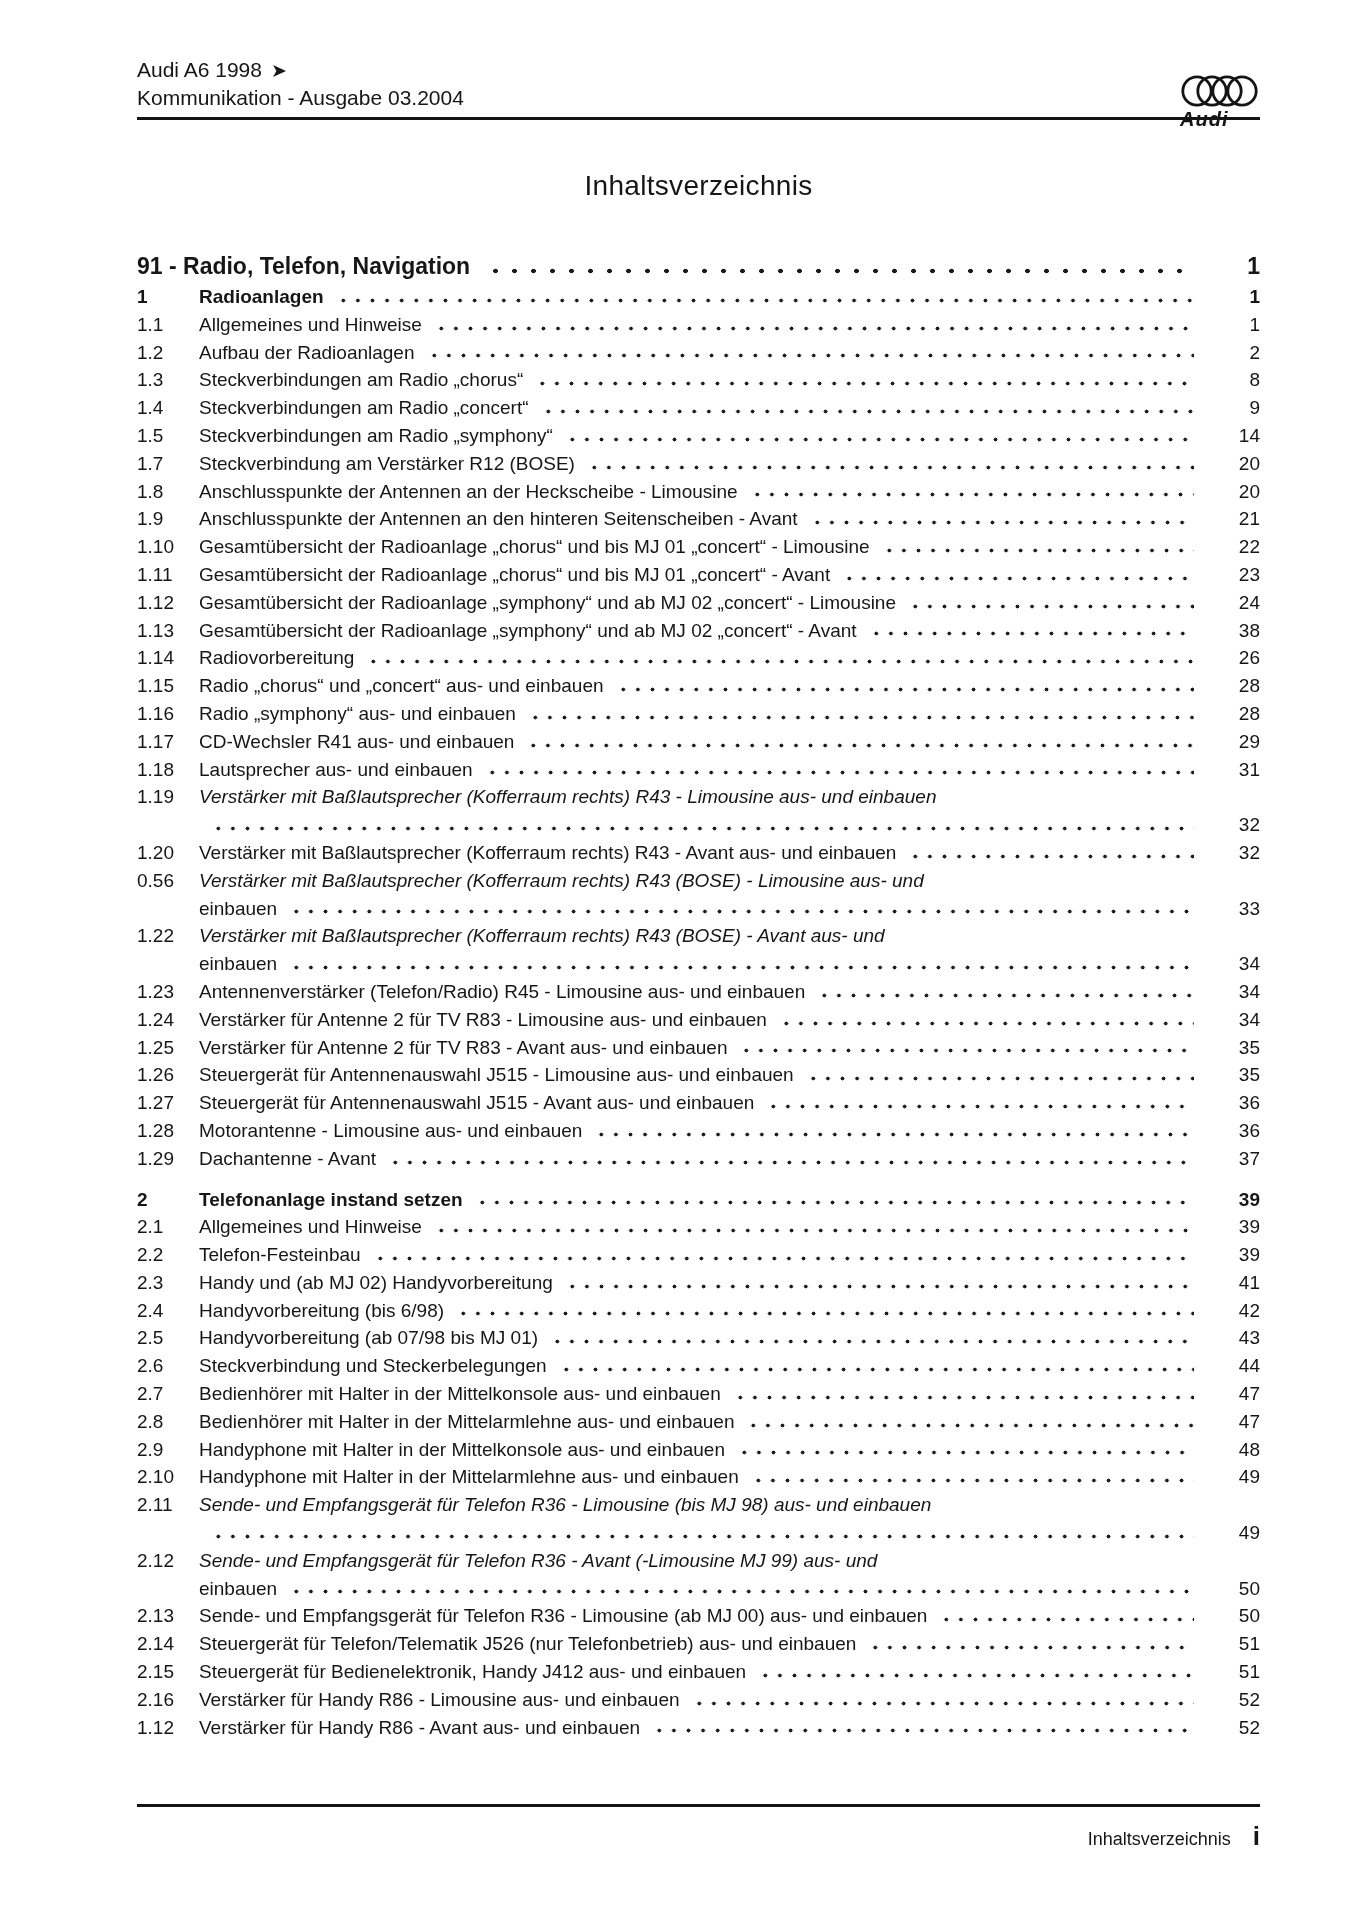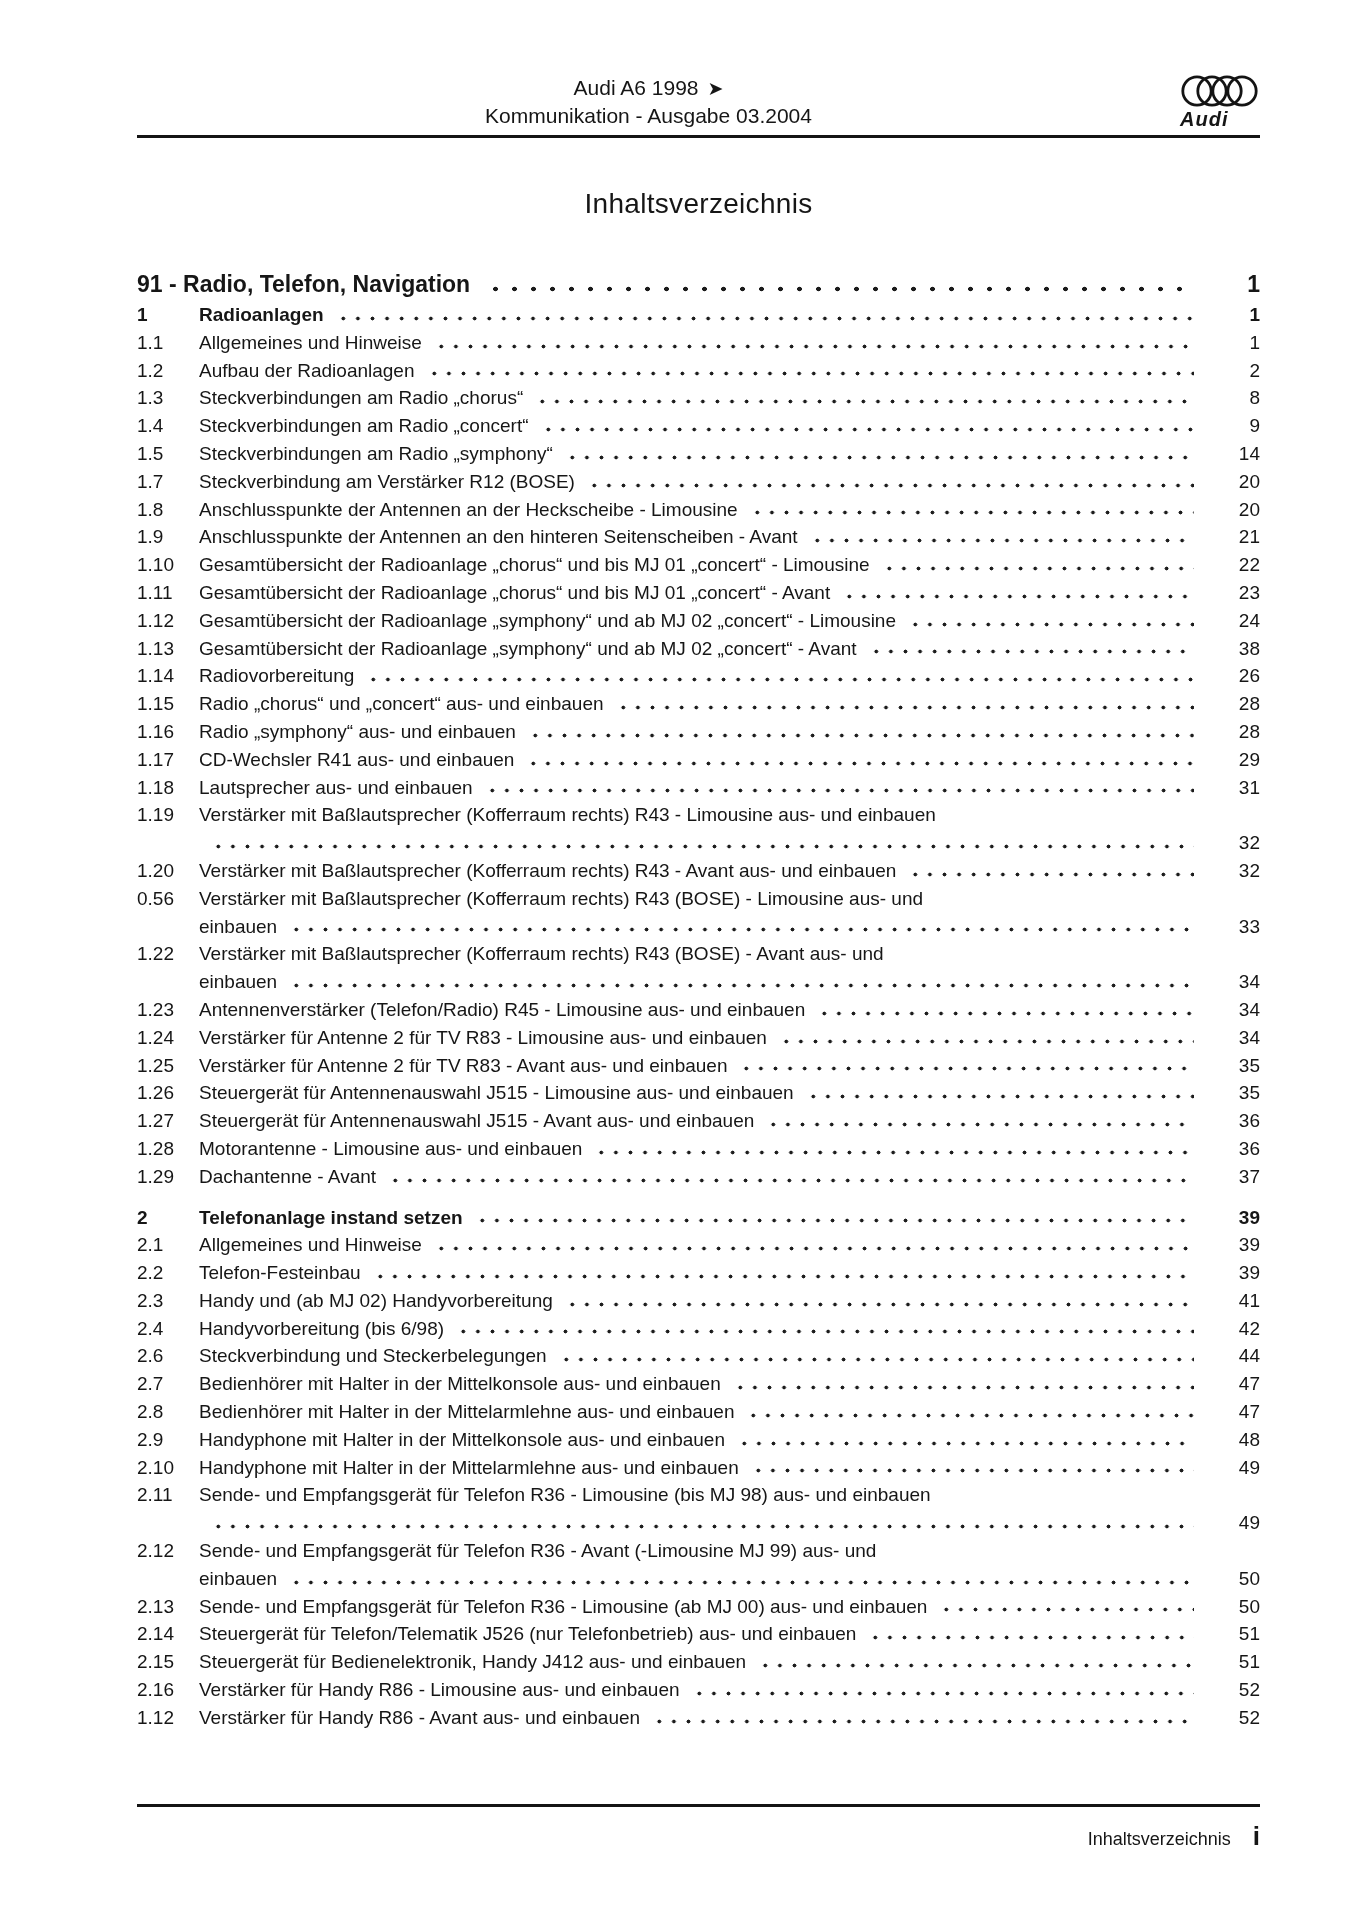--- a/index.html
+++ b/index.html
@@ -4,21 +4,21 @@
 <style>
   html,body{margin:0;padding:0;}
   body{
     width:1357px;height:1920px;background:#ffffff;position:relative;
     font-family:"Liberation Sans","DejaVu Sans",sans-serif;color:#161616;
     overflow:hidden;
   }
   .content{position:absolute;left:137px;top:0;width:1123px;}
 
   
-  .page-head{padding-top:74px;text-align:center;font-size:21px;line-height:27px;padding-right:100px;white-space:nowrap;}
+  .page-head{padding-top:56px;text-align:left;font-size:21px;line-height:27px;padding-right:100px;white-space:nowrap;}
   .arrow{margin-left:9px;font-size:19px;}
   .head-rule{margin-top:6px;border-top:3px solid #141414;height:0;}
   .logo{position:absolute;top:74px;right:0;width:80px;text-align:left;}
   .logo svg{display:block;margin:0 auto;}
   .brand{font-weight:bold;font-style:italic;font-size:20px;letter-spacing:1px;line-height:20px;margin-top:1px;}
 
   
   .doc-title{margin-top:50px;text-align:center;font-size:28px;letter-spacing:0.3px;}
 
   
@@ -28,21 +28,21 @@
     background-size:19px 10px;background-repeat:repeat-x;}
   .chapter .page{width:52px;min-width:52px;text-align:right;}
 
   
   .entries{font-size:19px;line-height:27.8px;}
   .entry{display:flex;}
   .entry.gap{margin-top:13px;}
   .entry.bold{font-weight:bold;}
   .num{width:62px;min-width:62px;}
   .body{flex:1 1 auto;min-width:0;}
-  .tline{white-space:nowrap;}
+  .tline{white-space:nowrap;font-style:italic;}
   .lline{display:flex;align-items:flex-end;}
   .lline .t{white-space:nowrap;}
   .leader{flex:1 1 auto;height:9px;margin:0 14px 6px 12px;
     background-image:radial-gradient(circle,#1c1c1c 1.7px,rgba(0,0,0,0) 2.2px);
     background-size:14.6px 9px;background-repeat:repeat-x;}
   .page{width:52px;min-width:52px;text-align:right;}
 
   
   .footer{position:absolute;top:1804px;left:137px;width:1123px;border-top:3px solid #141414;}
   .footer-row{display:flex;justify-content:flex-end;align-items:baseline;gap:22px;padding-top:14px;}
@@ -419,20 +419,30 @@
         <span class="num">2.4</span>
         <div class="body">
           <div class="lline">
             <span class="t">Handyvorbereitung (bis 6/98)</span>
             <span class="leader"></span>
             <span class="page">42</span>
           </div>
         </div>
       </div>
       <div class="entry">
+        <span class="num">2.5</span>
+        <div class="body">
+          <div class="lline">
+            <span class="t">Handyvorbereitung (ab 07/98 bis MJ 01)</span>
+            <span class="leader"></span>
+            <span class="page">43</span>
+          </div>
+        </div>
+      </div>
+      <div class="entry">
         <span class="num">2.6</span>
         <div class="body">
           <div class="lline">
             <span class="t">Steckverbindung und Steckerbelegungen</span>
             <span class="leader"></span>
             <span class="page">44</span>
           </div>
         </div>
       </div>
       <div class="entry">

